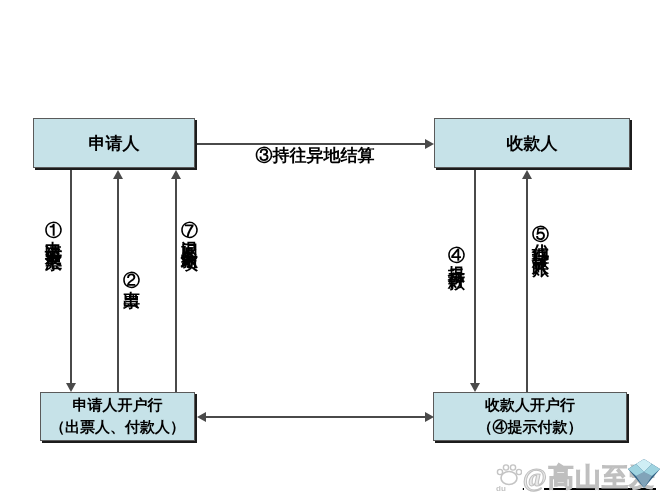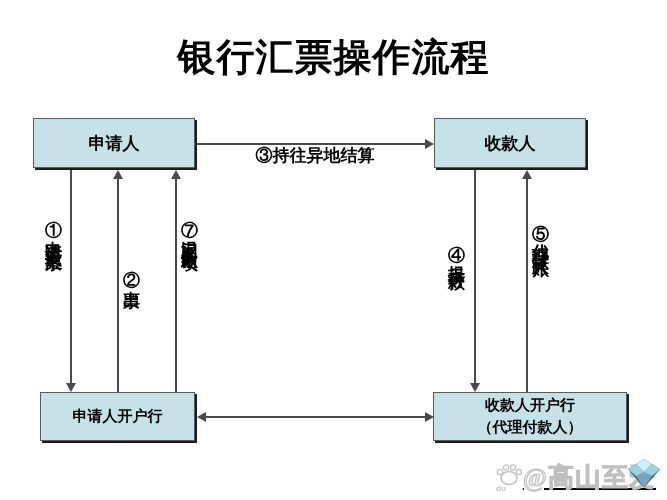--- a/index.html
+++ b/index.html
@@ -19,21 +19,21 @@
     position:absolute;left:0;right:0;top:32px;margin:0;text-align:center;
     font-size:38px;font-weight:bold;letter-spacing:1px;
   }
   .node{
     position:absolute;background:var(--box-fill);border:1px solid var(--box-border);
     box-shadow:2px 2px 0 var(--box-shadow);
     display:flex;flex-direction:column;align-items:center;justify-content:center;
     font-weight:bold;text-align:center;box-sizing:border-box;
   }
   .node-applicant{left:33px;top:118px;width:162px;height:50px;font-size:17px;}
-  .node-payee{left:434px;top:118px;width:152px;height:50px;font-size:17px;}
+  .node-payee{left:434px;top:118px;width:196px;height:50px;font-size:17px;}
   .node-applicant-bank{left:40px;top:392px;width:155px;height:49px;font-size:15px;line-height:1.45;}
   .node-payee-bank{left:433px;top:392px;width:194px;height:49px;font-size:15px;line-height:1.45;}
   .line{position:absolute;background:var(--line);}
   .ah{position:absolute;width:0;height:0;}
   .ah.r{border-top:5px solid transparent;border-bottom:5px solid transparent;border-left:9px solid var(--line);}
   .ah.l{border-top:5px solid transparent;border-bottom:5px solid transparent;border-right:9px solid var(--line);}
   .ah.u{border-left:5px solid transparent;border-right:5px solid transparent;border-bottom:9px solid var(--line);}
   .ah.d{border-left:5px solid transparent;border-right:5px solid transparent;border-top:9px solid var(--line);}
   .hlabel{
     position:absolute;font-weight:bold;font-size:17px;text-align:center;white-space:nowrap;
@@ -53,34 +53,34 @@
     -webkit-text-stroke:1px var(--wm);
   }
   .wm-paw{margin-right:1px;}
   .wm-gem{margin-left:-30px;position:relative;top:-4px;}
 </style>
 </head>
 <body>
 
 <div class="stage">
 
-  <h1 class="title">银行汇票操作流程</h1>
 
   <div class="node node-applicant">
     <span>申请人</span>
   </div>
   <div class="node node-payee">
     <span>收款人</span>
   </div>
   <div class="node node-applicant-bank">
     <span>申请人开户行</span>
+    <span>（出票人、付款人）</span>
   </div>
   <div class="node node-payee-bank">
     <span>收款人开户行</span>
-    <span>（代理付款人）</span>
+    <span>（④提示付款）</span>
   </div>
 
   <div class="line" style="left:197px;top:143px;width:229px;height:2px;"></div>
   <div class="ah r" style="left:425px;top:139px;"></div>
   <div class="hlabel" style="left:240px;top:112px;width:150px;margin-top:32px;">③持往异地结算</div>
 
   <div class="line" style="left:205px;top:416px;width:221px;height:2px;"></div>
   <div class="ah l" style="left:197px;top:412px;"></div>
   <div class="ah r" style="left:425px;top:412px;"></div>
 

